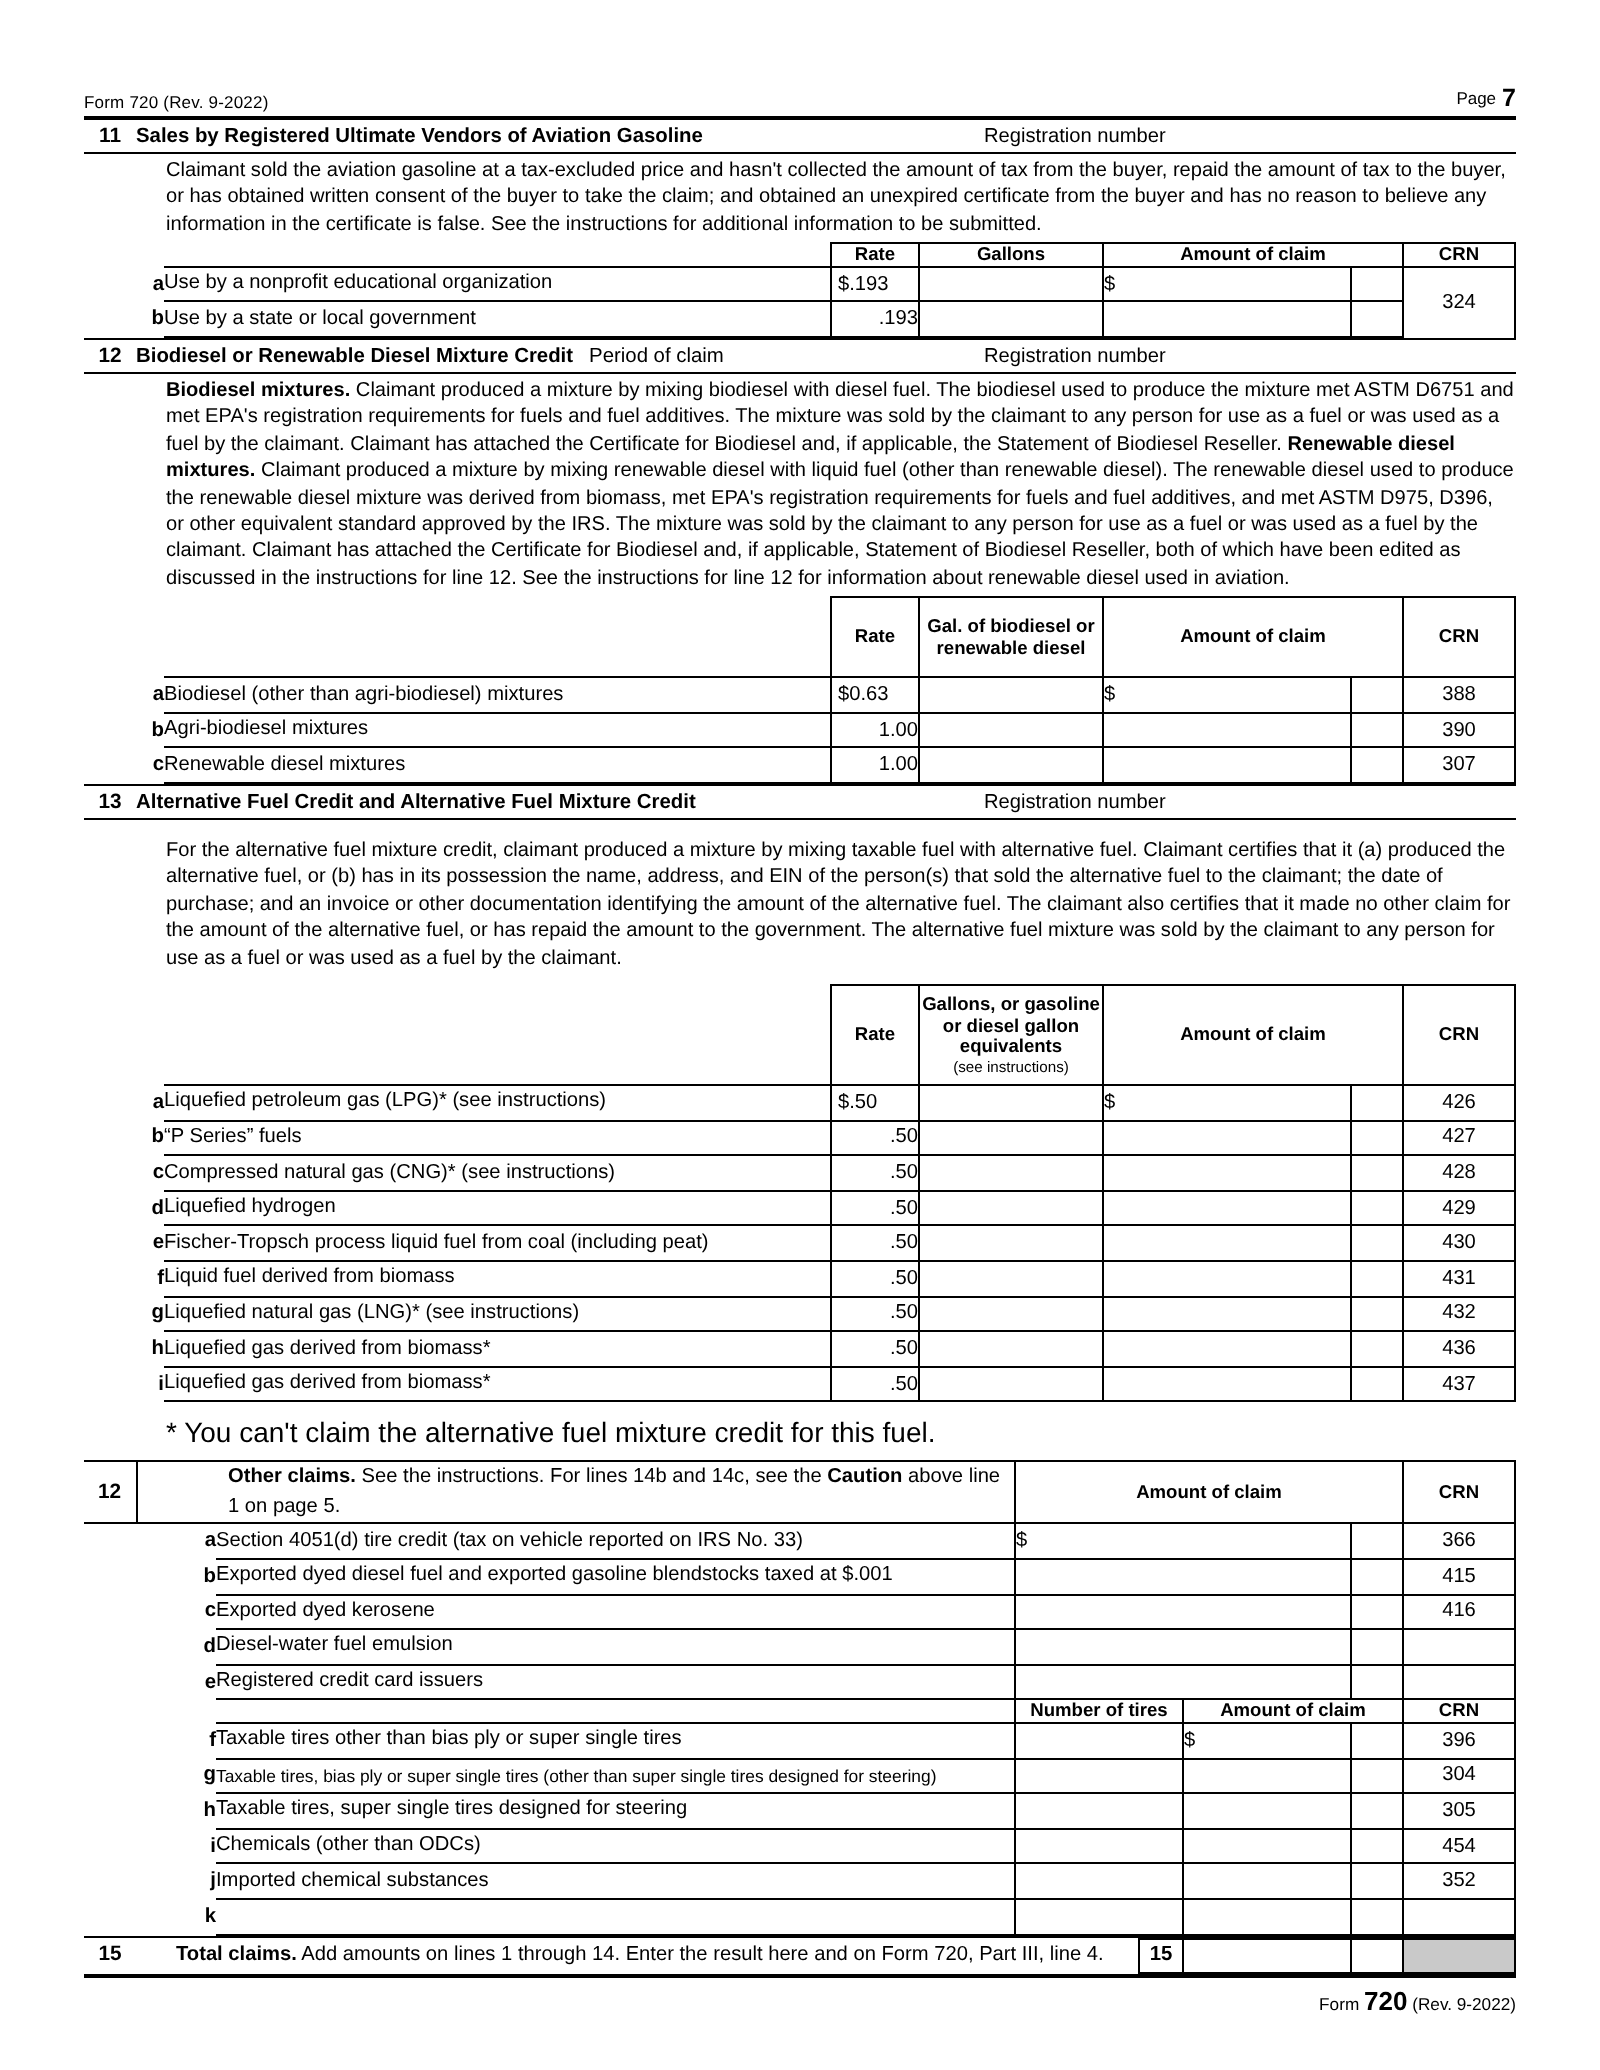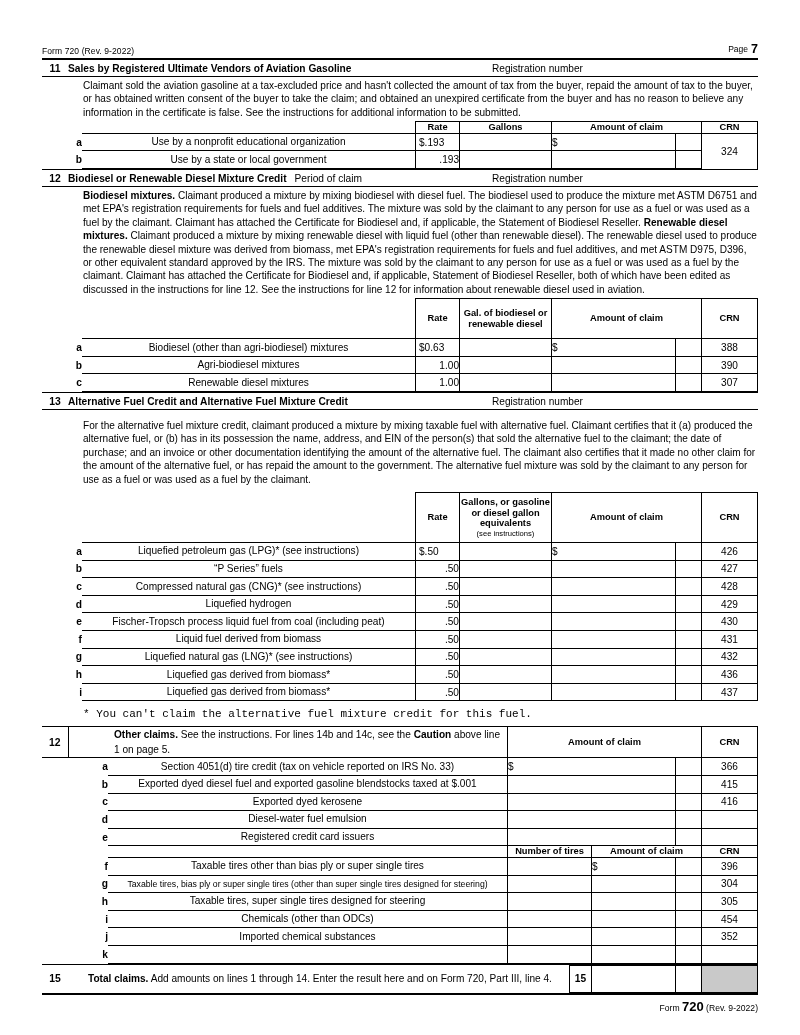--- a/index.html
+++ b/index.html
@@ -91,44 +91,42 @@
     font-weight: bold;
     font-size: 10.2px;
     padding-right: 9px;
     border: none !important;
   }
   .desc {
     padding-left: 6px;
     font-size: 10.1px;
     line-height: 14px;
     border-left: none !important;
-    text-align: center;
   }
   .desc.tiny { font-size: 8.7px; }
   .rate {
     text-align: right;
     padding-right: 5px;
     font-size: 10.1px;
     margin-top: 40px;
   }
   .rate.withdollar { text-align: left; padding-left: 3px; }
   .crn {
     text-align: center;
     font-size: 10.1px;
   }
   .dollar { padding-left: 3px; font-size: 10.1px; }
   .gray { background: #c9c9c9; }
 
   .rowh { height: 17.6px; }
 
   
   .footnote {
-    font-size: 11px;
+    font-size: 14px;
     padding: 7px 0 6px 41px;
-    font-family: Liberation Mono, monospace;
   }
 
   
   .pgfoot {
     text-align: right;
     font-size: 8.6px;
     padding-top: 4px;
   }
   .pgfoot .big { font-size: 13px; font-weight: bold; }
 
@@ -507,21 +505,21 @@
     <colgroup>
       <col style="width:26px">
           <col style="width:14px">
           <col>
           <col style="width:22px">
           <col style="width:84px">
           <col style="width:26px">
           <col style="width:56px">
     </colgroup>
     <tbody>
-          <tr style="height:27px">
+          <tr style="height:17px">
       <td class="noborder" style="text-align:center;font-weight:bold;font-size:10.4px">15</td>
       <td class="noborder"></td>
       <td class="noborder" style="padding-left:6px;font-size:10.1px"><b>Total claims.</b><span> Add amounts on lines 1 through 14. Enter the result here and on Form 720, Part III, line 4.</span></td>
       <td style="text-align:center;font-weight:bold;font-size:10.2px">15</td>
       <td></td>
       <td></td>
       <td class="gray"></td>
     </tr>
   </tbody>
       </table>

